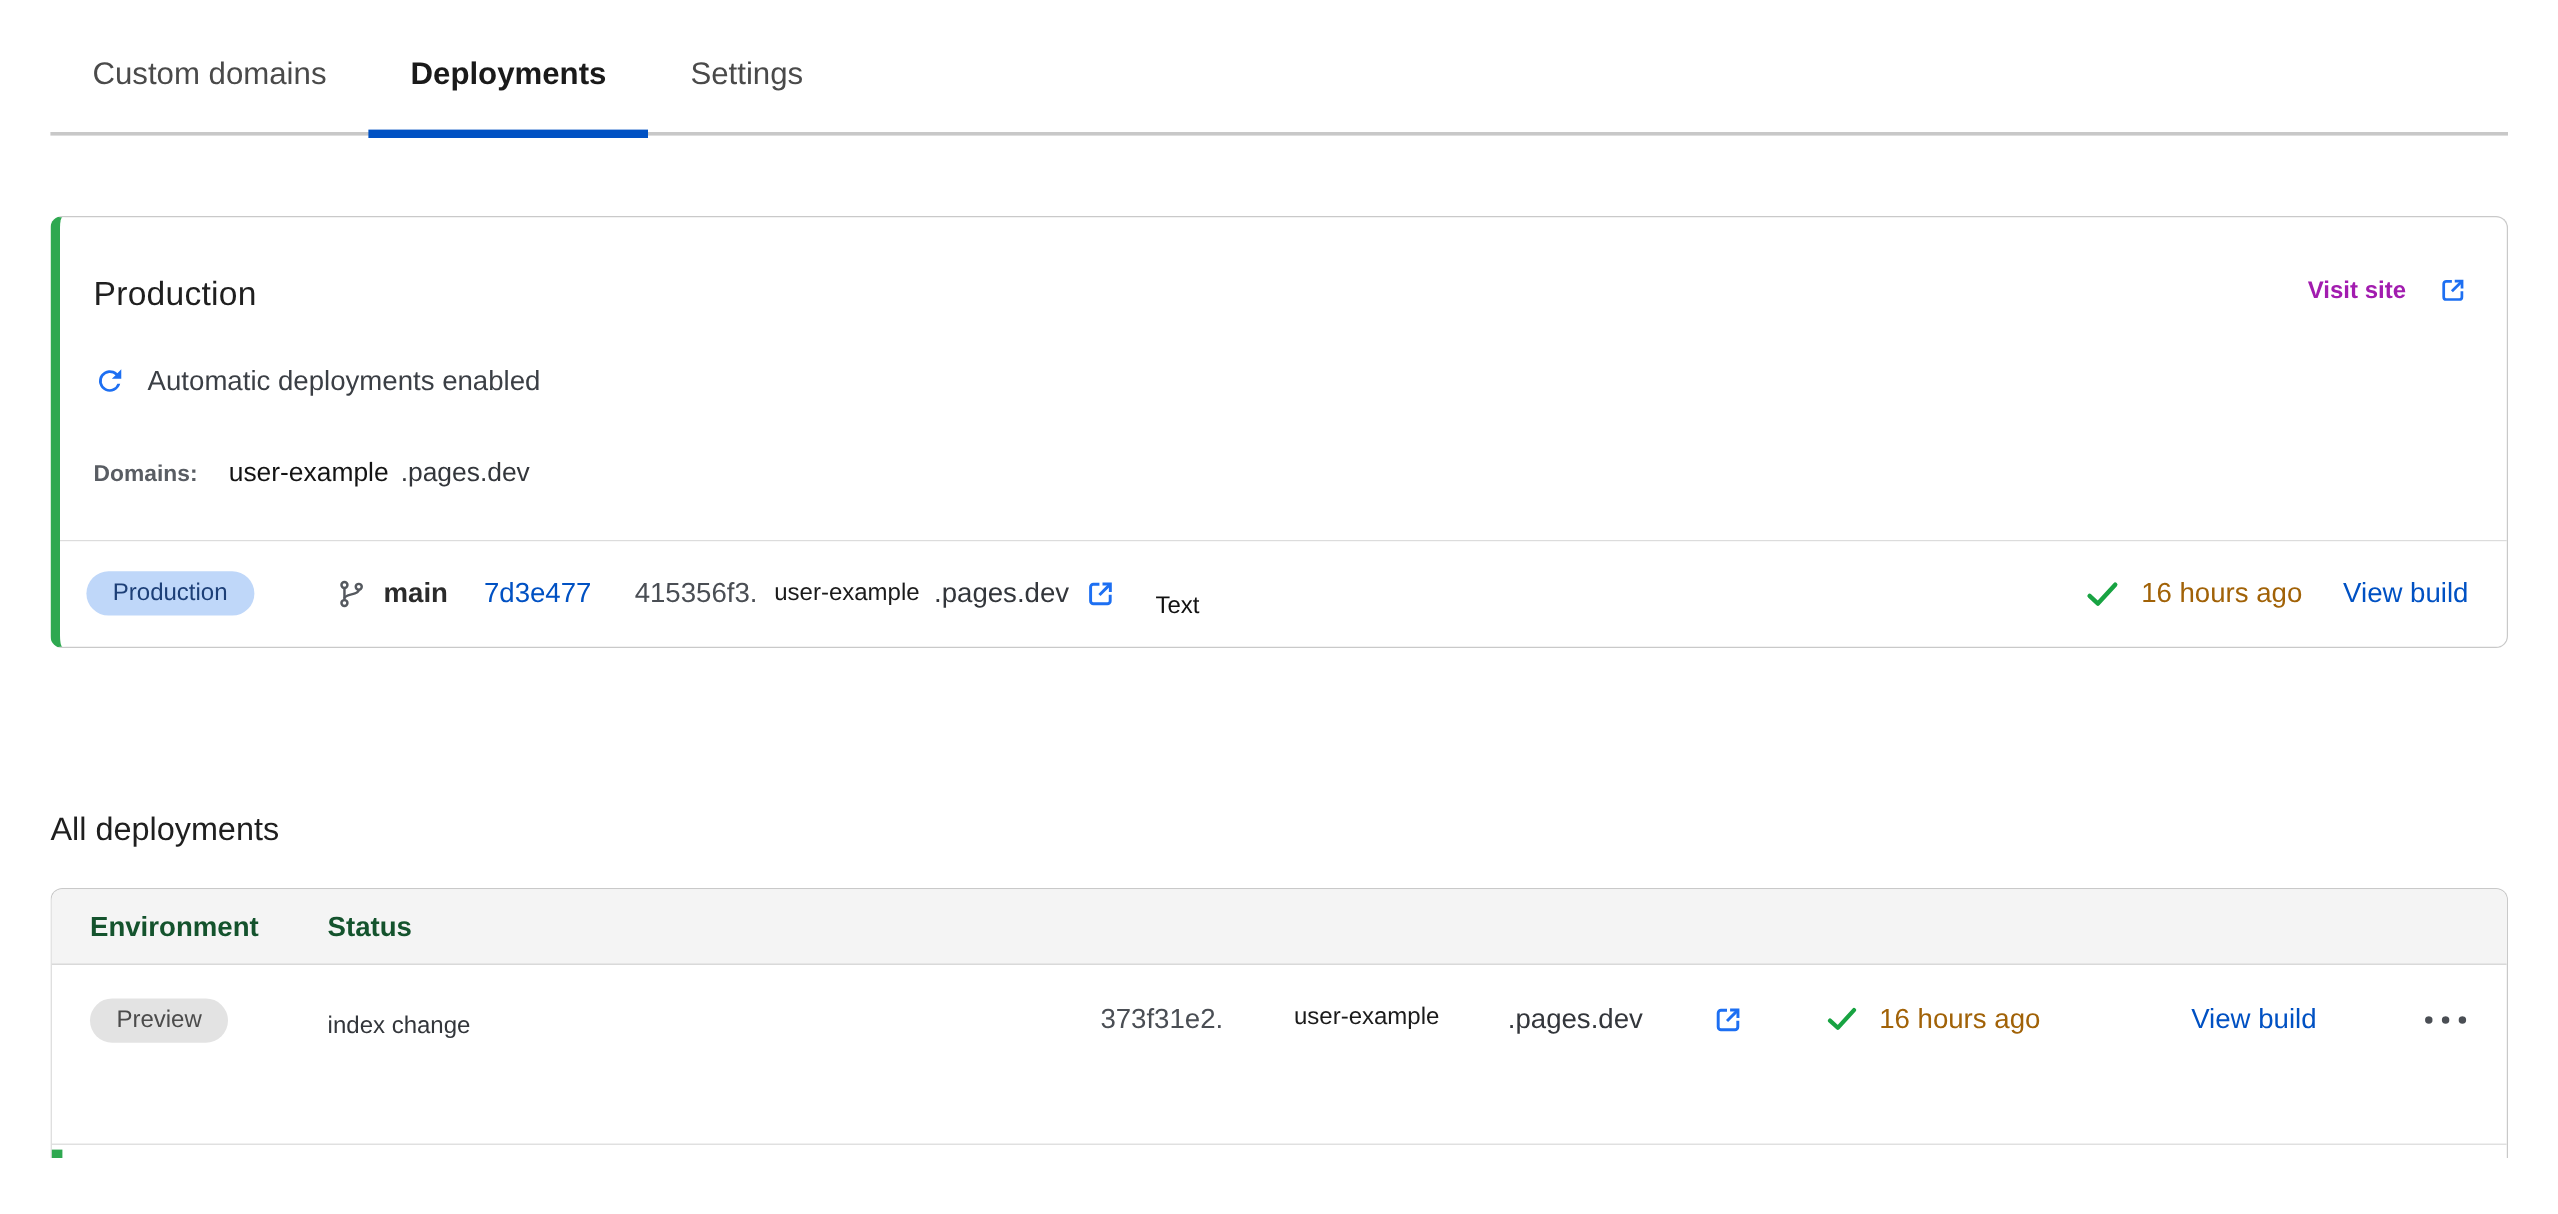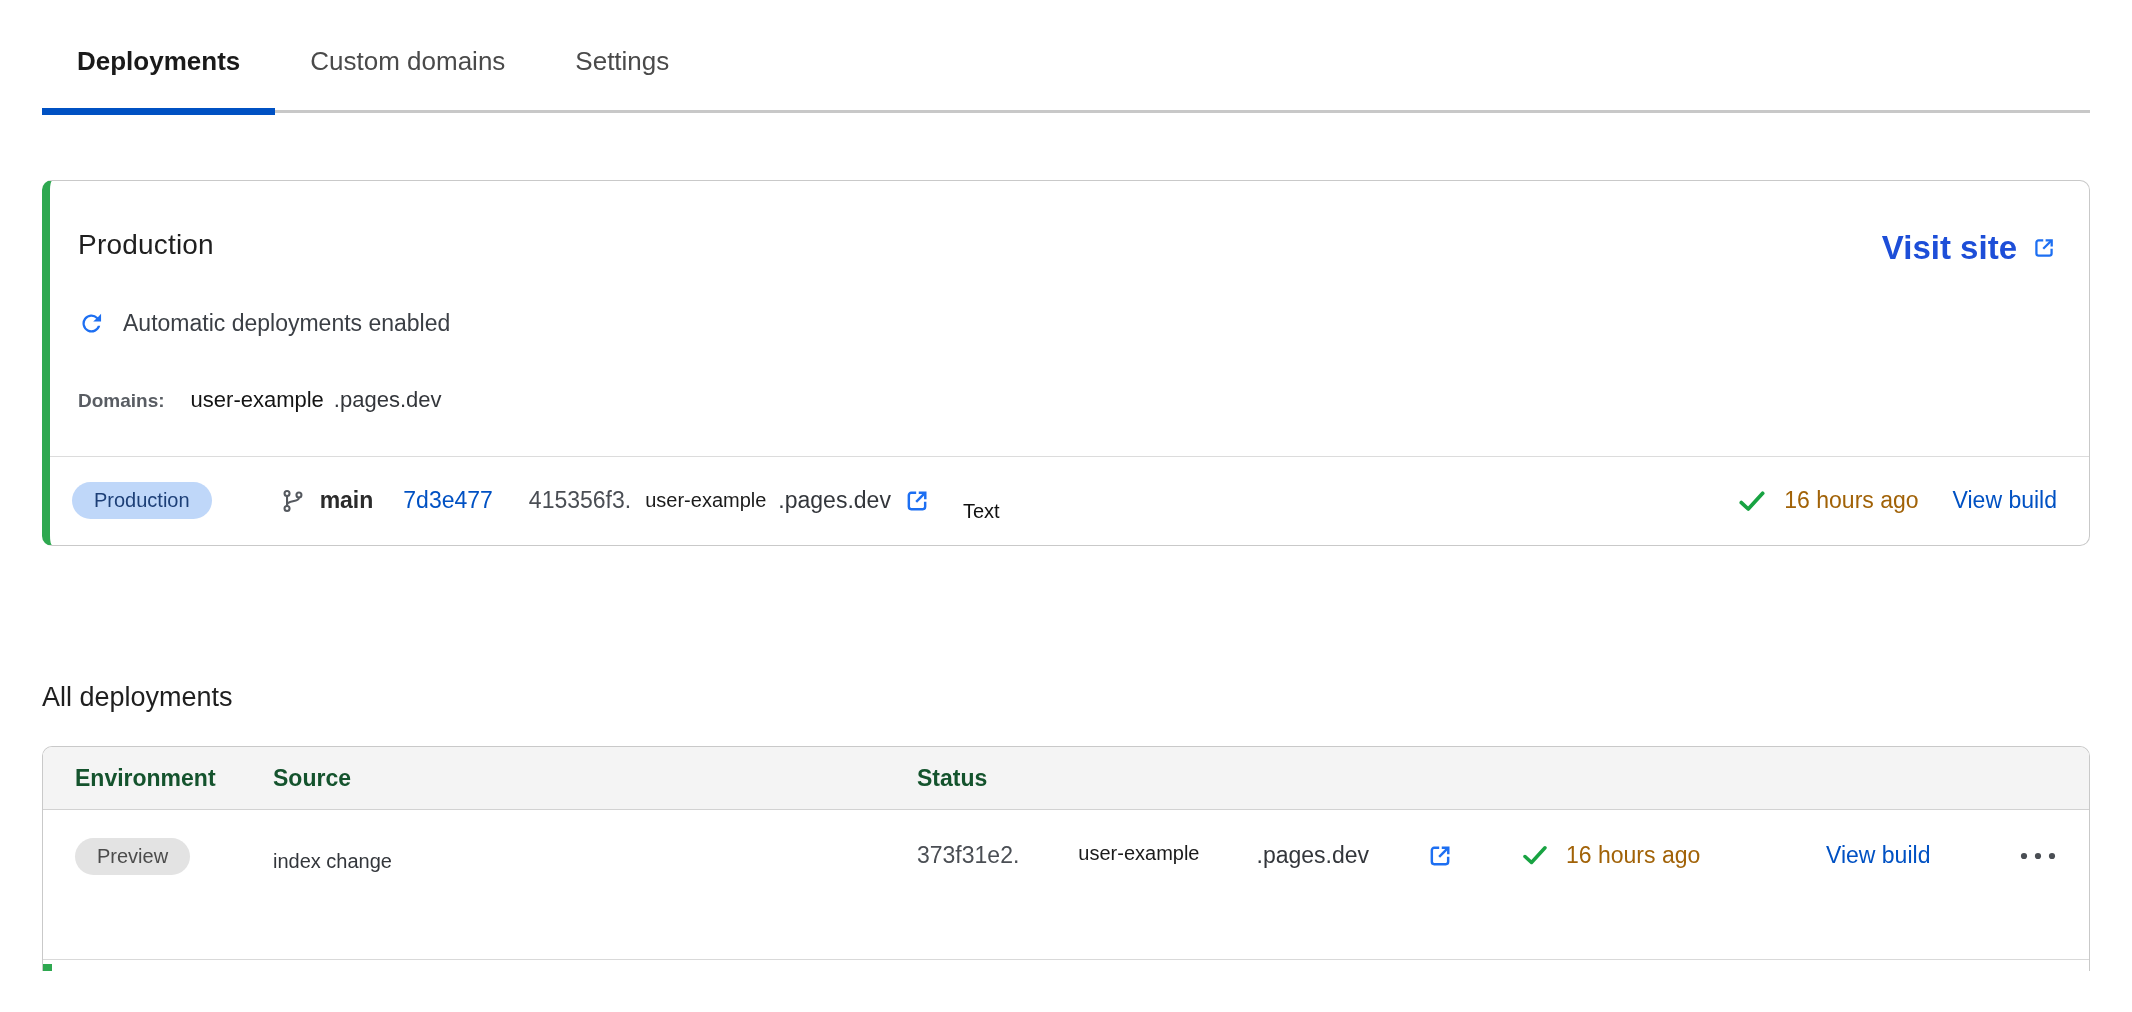--- a/index.html
+++ b/index.html
@@ -14,22 +14,22 @@
   .tab.active::after { content: ""; position: absolute; left: 0; right: 0; bottom: -5px;
     height: 7px; background: #0051c3; }
 
   
   .card { margin: 67px 42px 0 42px; background: #fff; border: 1px solid #c9c9c9;
     border-left: 8px solid #2ea850; border-radius: 10px; }
   .card-body { padding: 0 32px 0 28px; }
   .card-title-row { display: flex; justify-content: space-between; align-items: flex-start;
     margin-top: 48px; }
   .card-title { font-size: 28px; font-weight: 500; color: #1f1f1f; letter-spacing: 0.2px; }
-  .visit-site { display: flex; align-items: center; gap: 14px; font-size: 33px; font-weight: 600;
-    color: #1d4ed8; cursor: pointer; }
+  .visit-site { display: flex; align-items: center; gap: 26px; font-size: 20px; font-weight: 600;
+    color: #a21caf; cursor: pointer; }
   .auto-row { display: flex; align-items: center; gap: 18px; margin-top: 43px; }
   .auto-text { font-size: 23px; color: #3b3f45; }
   .domains-row { display: flex; align-items: baseline; margin-top: 50px; }
   .domains-label { font-size: 19px; font-weight: 700; color: #595d63; }
   .domain-name { font-size: 22px; color: #141414; margin-left: 26px; }
   .domain-suffix { font-size: 22px; color: #33363b; margin-left: 10px; }
 
   .prod-row { border-top: 1px solid #dcdcdc; margin-top: 43px; padding: 25px 32px 26px 22px;
     display: flex; align-items: center; }
   .badge { display: inline-flex; align-items: center; justify-content: center;
@@ -70,22 +70,22 @@
   .td-actions { display: flex; align-items: center; justify-content: space-between;
     padding-right: 30px; margin-top: 4px; }
   .menu-btn { cursor: pointer; display: inline-flex; }
   .green-peek { position: absolute; bottom: 0; left: 0; width: 9px; height: 7px; background: #2ea850; }
   svg { display: block; }
 </style>
 </head>
 <body>
 
 <nav class="tabbar">
+  <div class="tab">Custom domains</div>
   <div class="tab active">Deployments</div>
-  <div class="tab">Custom domains</div>
   <div class="tab">Settings</div>
 </nav>
 
 <section class="card">
   <div class="card-body">
     <div class="card-title-row">
       <h2 class="card-title">Production</h2>
       <div class="visit-site">
         <span>Visit site</span>
         <span class="ext-icon" style="margin-left:0;">
@@ -153,21 +153,20 @@
       <a class="link view-build">View build</a>
     </span>
   </div>
 </section>
 
 <h2 class="section-heading">All deployments</h2>
 
 <section class="table">
   <div class="thead">
     <div class="th">Environment</div>
-    <div class="th">Source</div>
     <div class="th">Status</div>
     <div class="th"></div>
   </div>
 
   <div class="trow">
     <div class="td-env">
       <span class="badge preview">Preview</span>
     </div>
 
     <div class="td-src">

